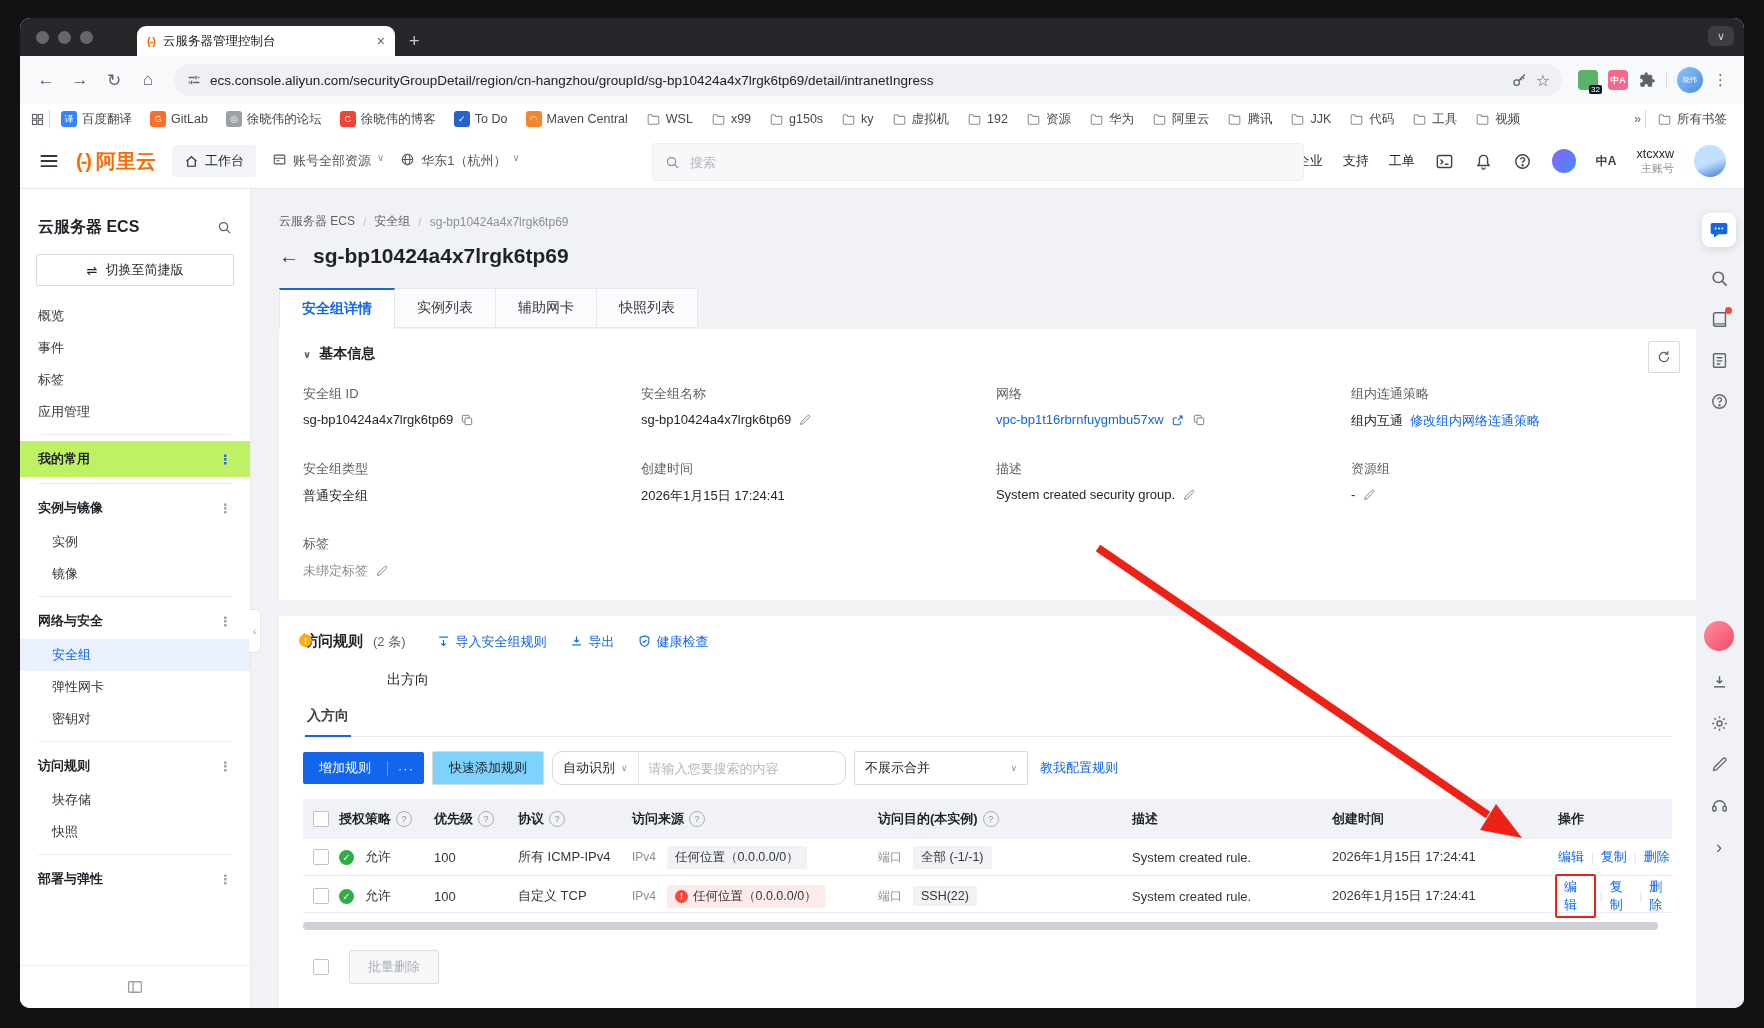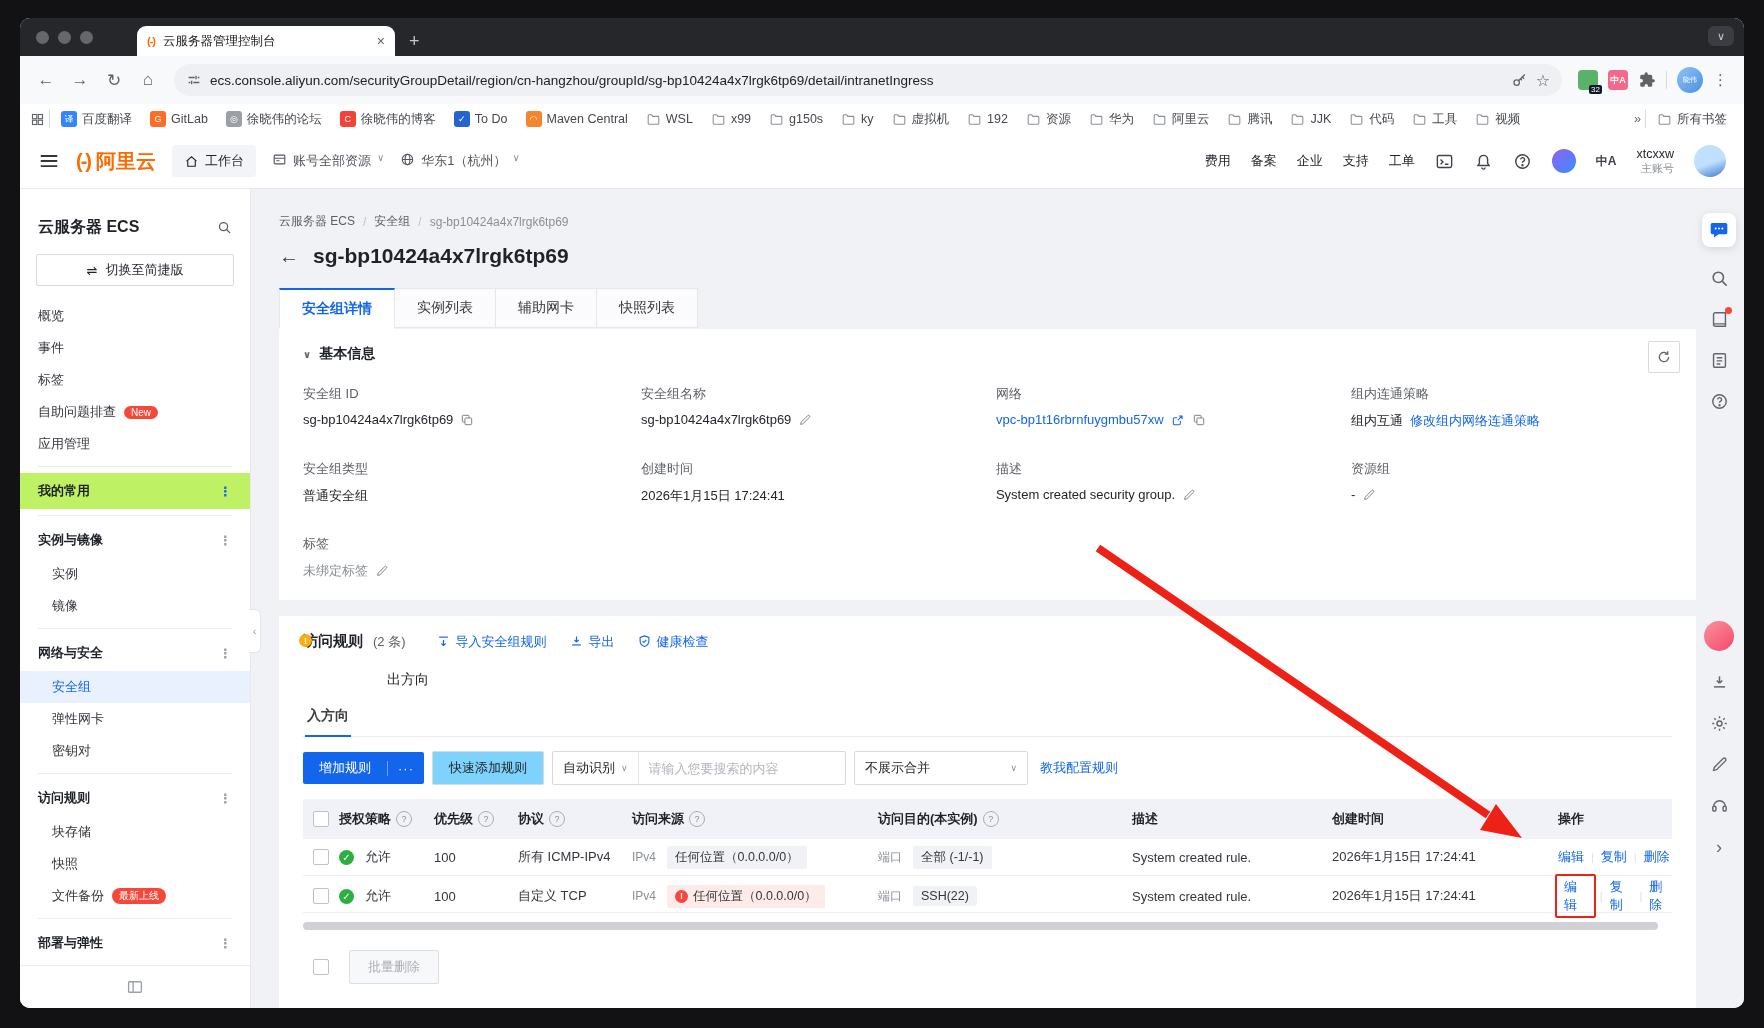--- a/index.html
+++ b/index.html
@@ -107,21 +107,21 @@
   .rtitle .c{font-size:13px;color:#5c5f66;margin-right:8px;}
   .rlink{display:flex;align-items:center;gap:5px;font-size:13px;color:#1366ec;margin-left:12px;}
   .rtabs{margin-top:14px;border-bottom:1px solid #e9ebef;display:flex;gap:34px;padding:0 2px;}
   .rtab{font-size:14px;color:#23262b;padding:6px 2px 10px;}
   .rtab.act{color:#404040;font-weight:bold;border-bottom:2px solid #1366ec;margin-bottom:-1px;margin-top:36px;}
   .tbar{margin-top:14px;display:flex;align-items:center;gap:8px;}
   .btnp{height:32px;background:#1366ec;border-radius:2px;color:#fff;font-size:13px;display:flex;align-items:center;}
   .btnp .lbl{padding:0 16px;}
   .btnp .mor{padding:0 10px;border-left:1px solid rgba(255,255,255,.4);letter-spacing:1px;}
   .btnw{height:32px;background:#7dd3fc;border:1px solid #d8dade;border-radius:2px;color:#23262b;font-size:13px;display:flex;align-items:center;padding:0 16px;}
-  .combo{height:32px;border:1px solid #d8dade;border-radius:2px;display:flex;align-items:center;width:292px;background:#fff;}
+  .combo{height:32px;border:1px solid #d8dade;border-radius:10px;display:flex;align-items:center;width:292px;background:#fff;}
   .combo .seg{display:flex;align-items:center;gap:6px;padding:0 10px;font-size:13px;color:#23262b;border-right:1px solid #e6e7eb;height:100%;}
   .combo .seg .c, .selbox .c{font-size:9px;color:#8a8f96;}
   .combo input{border:none;outline:none;flex:1;padding:0 10px;font-size:13px;min-width:0;font-family:inherit;}
   .combo input::placeholder{color:#b3b6bc;}
   .selbox{height:32px;border:1px solid #d8dade;border-radius:2px;display:flex;align-items:center;justify-content:space-between;width:152px;padding:0 10px;font-size:13px;color:#23262b;background:#fff;}
   .teach{font-size:13px;color:#1366ec;margin-left:4px;white-space:nowrap;}
   
   .tgrid{display:grid;grid-template-columns:36px 95px 84px 114px 246px 254px 200px 226px 1fr;align-items:center;}
   .thead{margin-top:14px;background:#f0f2f7;height:40px;font-size:13px;color:#1f2329;font-weight:bold;}
   .th{display:flex;align-items:center;gap:5px;}
@@ -457,20 +457,26 @@
       <span>账号全部资源</span>
         <span class="c">∨</span>
     </span>
     <span class="navdd">
       <svg class="ic" width="15" height="15">
           <use href="#s-geo"></use>
         </svg>
       <span>华东1（杭州）</span>
         <span class="c">∨</span>
     </span>
+    <div class="gsearch">
+      <svg class="ic" width="15" height="15">
+          <use href="#s-search"></use>
+        </svg>
+      <input placeholder="搜索" style="">
+    </div>
     <div class="nrt">
       <span class="mi">费用</span>
       <span class="mi">备案</span>
       <span class="mi">企业</span>
       <span class="mi">支持</span>
       <span class="mi">工单</span>
       <span class="nico">
           <svg class="ic" width="19" height="19">
             <use href="#s-term"></use>
           </svg>
@@ -512,24 +518,20 @@
         <div class="sit">
             <span>概览</span>
           </div>
         <div class="sit">
             <span>事件</span>
           </div>
         <div class="sit">
             <span>标签</span>
           </div>
         <div class="sit">
-            <span>自助问题排查</span>
-            <span class="rbadge">New</span>
-          </div>
-        <div class="sit">
             <span>应用管理</span>
           </div>
         <div class="shr"></div>
         <div class="shdr fav">
           <span>我的常用</span>
             <span class="dots">⋮</span>
         </div>
         <div class="shr"></div>
         <div class="shdr">
           <span>实例与镜像</span>
@@ -558,24 +560,20 @@
         <div class="shr"></div>
         <div class="shdr">
           <span>访问规则</span>
             <span class="dots">⋮</span>
         </div>
         <div class="sit sub">
             <span>块存储</span>
           </div>
         <div class="sit sub">
             <span>快照</span>
-          </div>
-        <div class="sit sub">
-            <span>文件备份</span>
-            <span class="rbadge">最新上线</span>
           </div>
         <div class="shr"></div>
         <div class="shdr">
           <span>部署与弹性</span>
             <span class="dots">⋮</span>
         </div>
         <span class="spacer"></span>
         <div class="sbot">
           <svg class="ic" width="18" height="18">
               <use href="#s-panel"></use>

